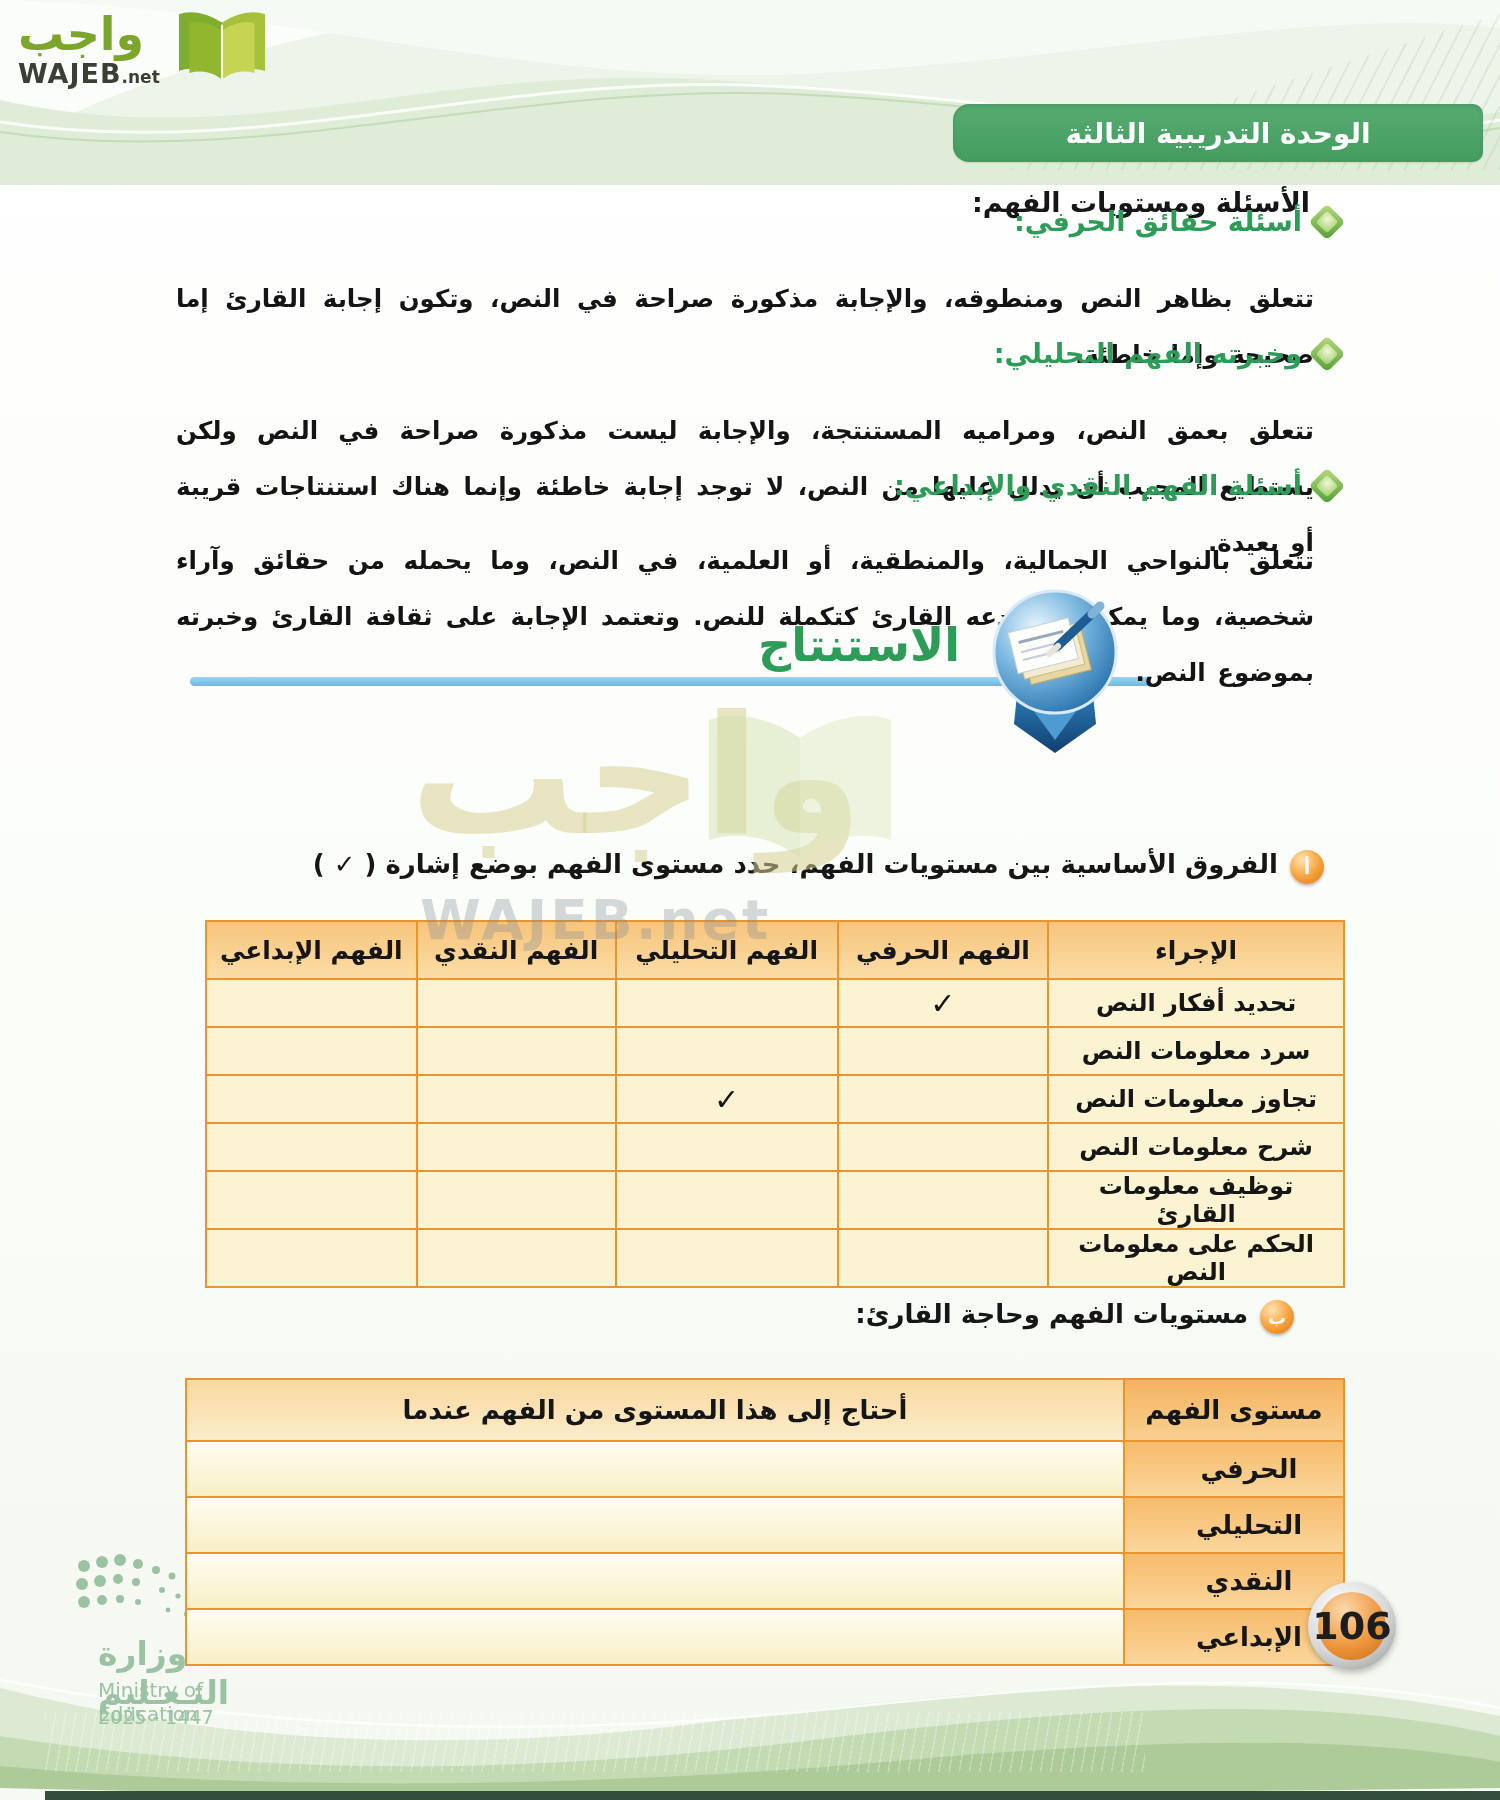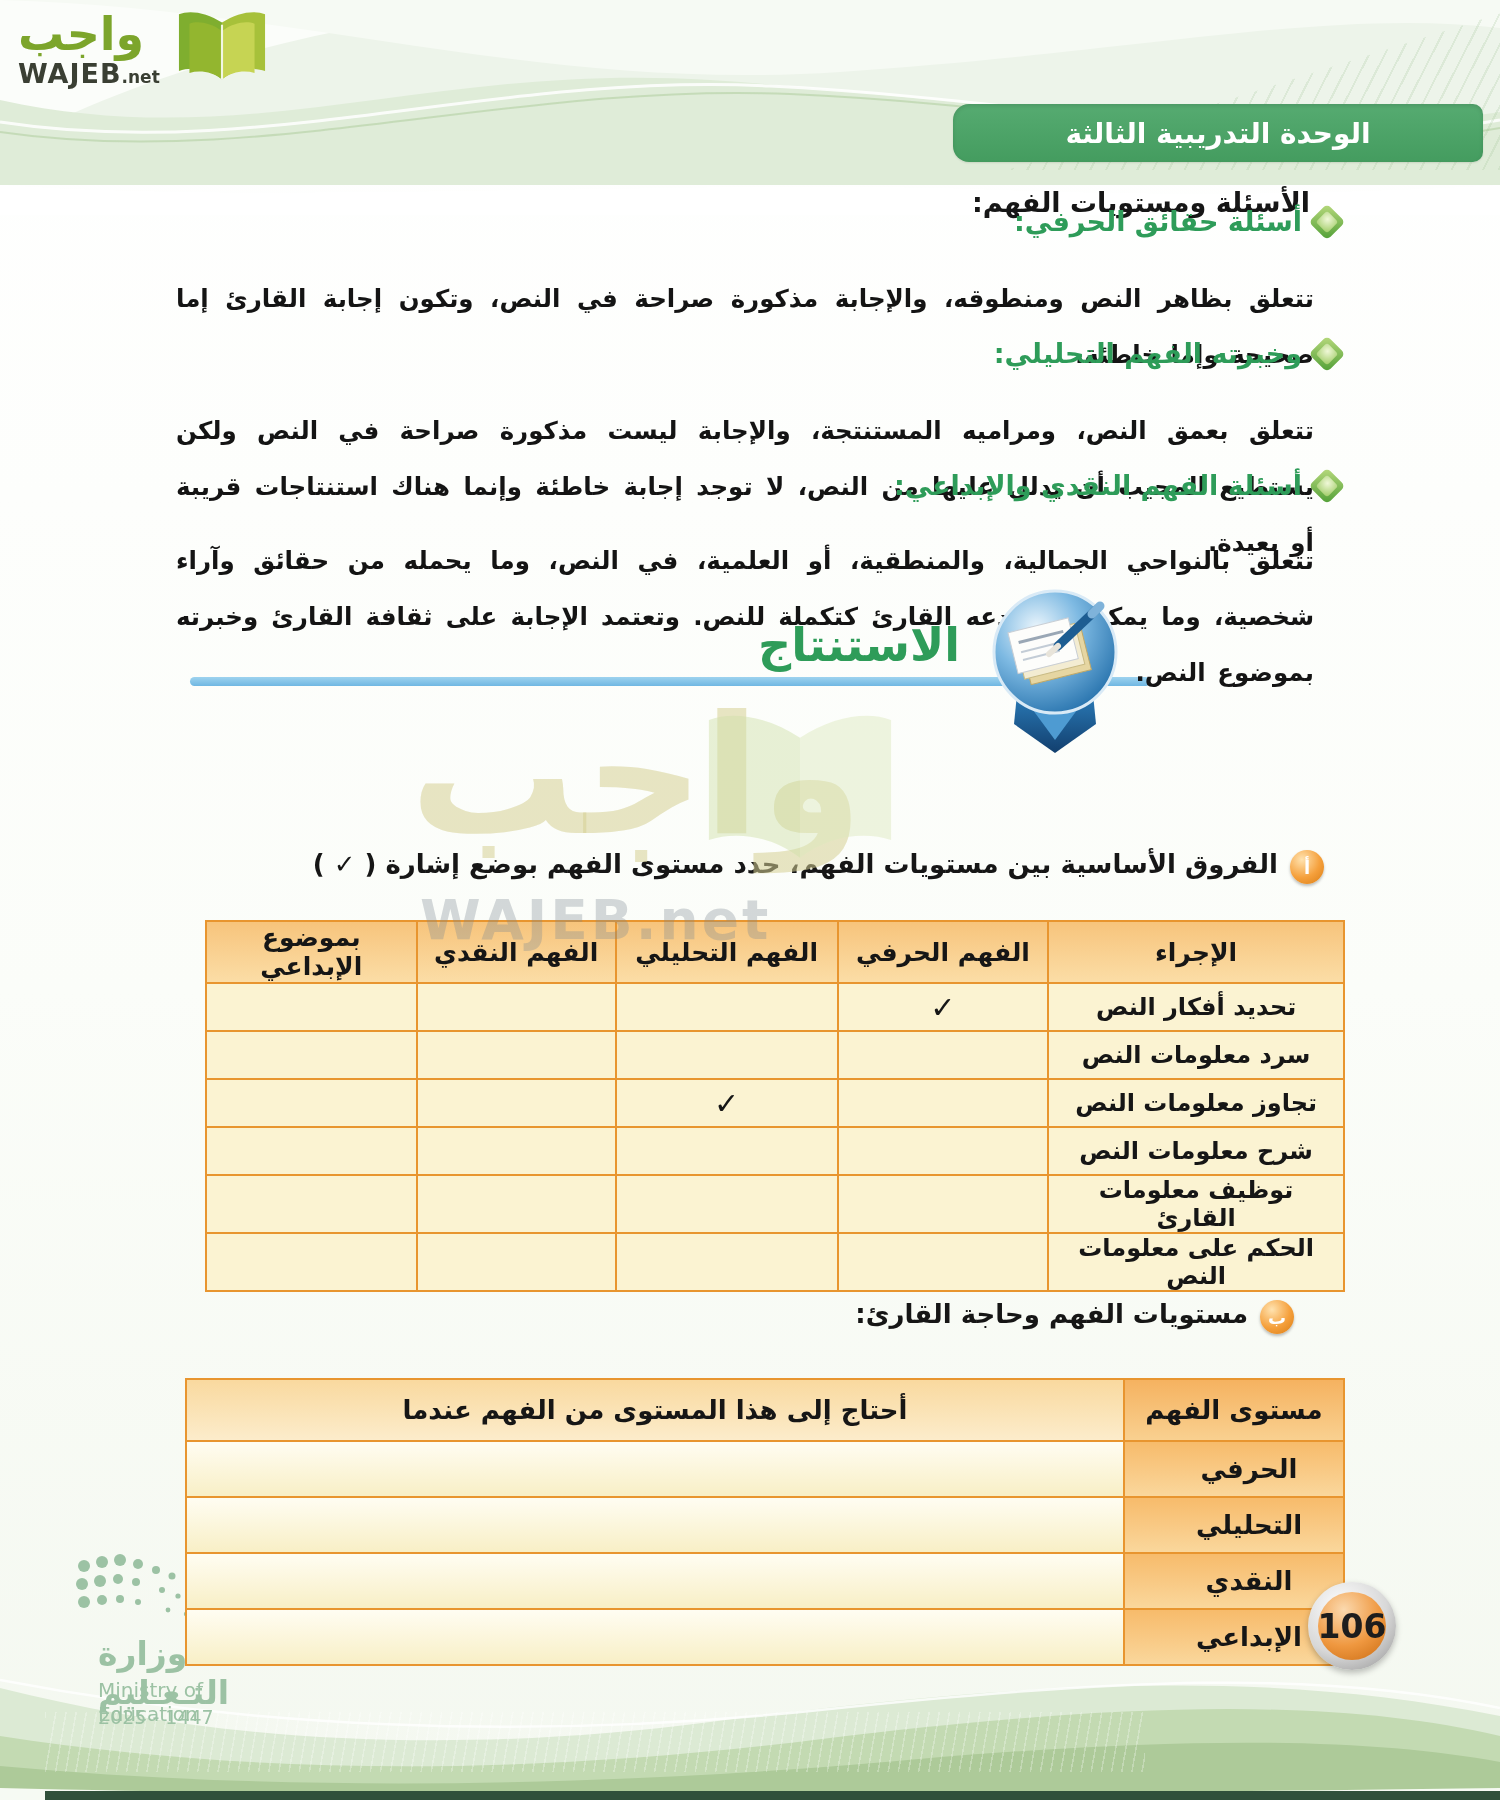--- a/index.html
+++ b/index.html
@@ -81,21 +81,21 @@
   .ministry{position:absolute;left:70px;top:1548px;z-index:1;}
   .ministry-dots{display:block;}
   .ministry-ar{position:absolute;left:28px;top:86px;font-size:33px;font-weight:bold;color:#9cc2a4;direction:rtl;width:230px;text-align:left;}
   .ministry-en{position:absolute;left:28px;top:130px;font-size:20px;color:#9cc2a4;}
   .ministry-years{position:absolute;left:28px;top:158px;font-size:19px;color:#9cc2a4;}
   .page-badge{position:absolute;left:1308px;top:1582px;width:88px;height:88px;border-radius:50%;z-index:4;
     background:radial-gradient(circle at 38% 30%,#ffffff,#d8d8d8 55%,#8f8f8f);
     box-shadow:0 3px 6px rgba(0,0,0,.25);display:flex;align-items:center;justify-content:center;}
   .page-badge-inner{width:68px;height:68px;border-radius:50%;
     background:radial-gradient(circle at 38% 26%,#fbd9ae,#ef9840 55%,#c96a10);
-    display:flex;align-items:center;justify-content:center;font-size:33px;font-weight:bold;color:#1d1d1d;}
+    display:flex;align-items:center;justify-content:center;font-size:38px;font-weight:bold;color:#1d1d1d;}
   .bottom-bar{position:absolute;left:45px;right:0;bottom:0;height:9px;background:#30503b;z-index:2;}
 </style>
 </head>
 <body>
 
 <div class="page">
 
   <div class="header-bg">
     <svg viewBox="0 0 1500 215" preserveAspectRatio="none">
       <rect width="1500" height="185" fill="#edf4ea"></rect>
@@ -206,21 +206,21 @@
         <col style="width:19.5%">
         <col style="width:17.5%">
         <col style="width:18.5%">
       </colgroup>
     <thead>
       <tr>
         <th>الإجراء</th>
         <th>الفهم الحرفي</th>
         <th>الفهم التحليلي</th>
         <th>الفهم النقدي</th>
-        <th>بموضوع الإبداعي</th>
+        <th>الفهم الإبداعي</th>
       </tr>
     </thead>
     <tbody>
       <tr>
         <td class="lbl">تحديد أفكار النص</td>
         <td class="chk">✓</td>
         <td class="chk"></td>
         <td class="chk"></td>
         <td class="chk"></td>
       </tr>

